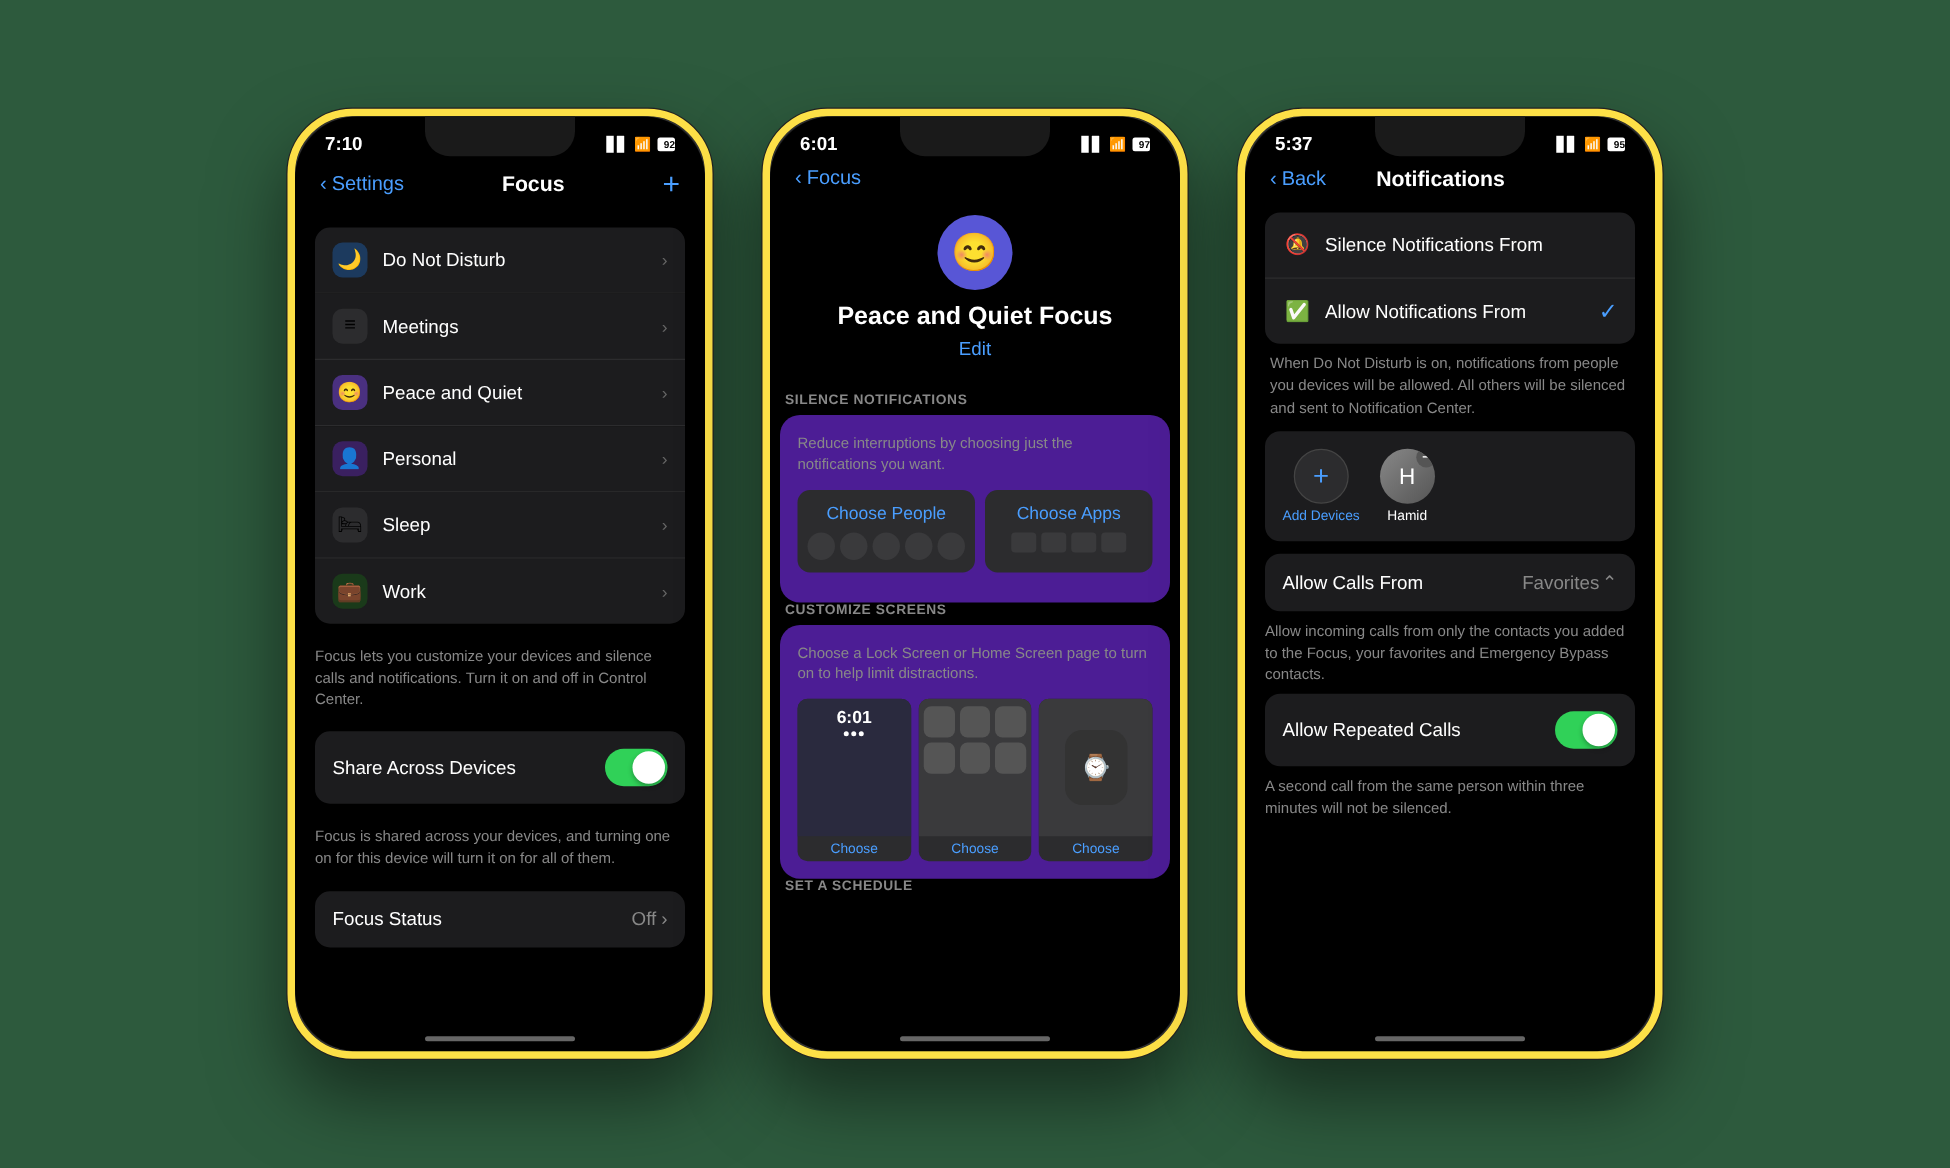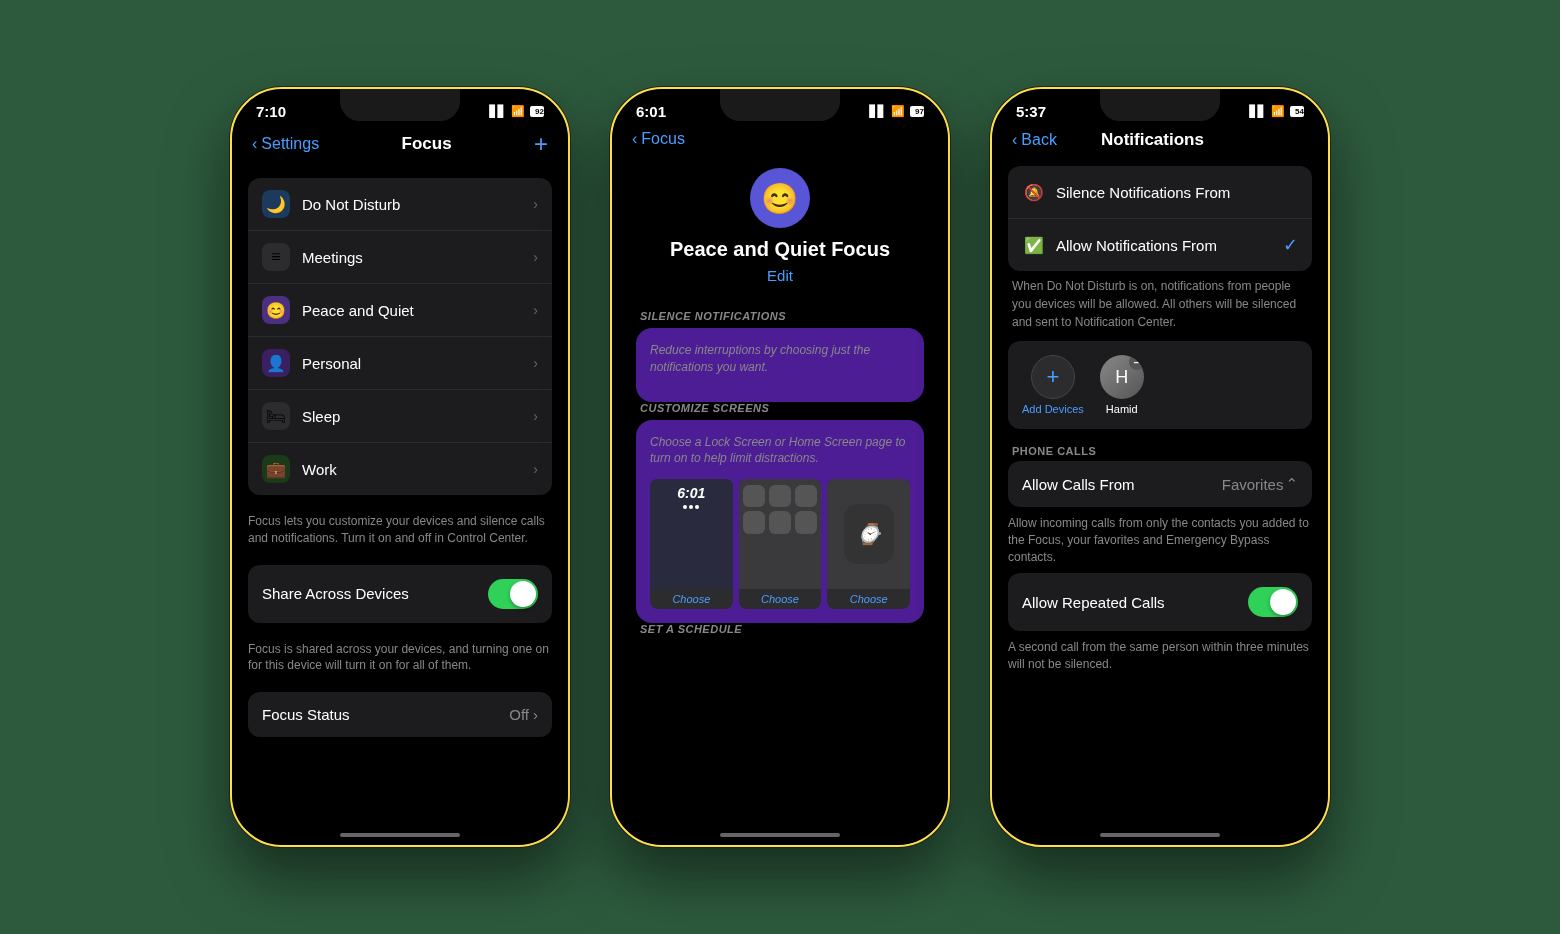--- a/index.html
+++ b/index.html
@@ -13,21 +13,21 @@
       gap: 40px;
       font-family: -apple-system, BlinkMacSystemFont, 'SF Pro Display', 'Helvetica Neue', sans-serif;
       overflow: hidden;
     }
 
     .phone {
       width: 340px;
       height: 760px;
       background: #1a1a1a;
       border-radius: 52px;
-      border: 2px solid #fde047;
+      border: 6px solid #fde047;
       position: relative;
       overflow: hidden;
       box-shadow: 0 0 0 1px #222, inset 0 0 0 1px #333, 0 30px 60px rgba(0,0,0,0.5);
     }
 
     .phone::before {
       content: '';
       position: absolute;
       top: 0;
       left: 50%;
@@ -240,22 +240,21 @@
       color: #fff;
       font-size: 20px;
       font-weight: 700;
       text-align: center;
       margin-bottom: 6px;
     }
 
     .pq-edit { color: #4a9eff; font-size: 15px; }
 
     .pq-section {
-      padding: 10px 24px;
-      font-style: italic;
+      padding: 10px 8px;
     }
 
     .pq-section-title {
       color: #888;
       font-size: 11px;
       font-weight: 600;
       letter-spacing: 0.5px;
       margin-bottom: 6px;
       padding-left: 4px;
     }
@@ -652,20 +651,41 @@
     <div class="pq-header">
       <div class="pq-emoji">😊</div>
       <div class="pq-title">Peace and Quiet Focus</div>
       <span class="pq-edit">Edit</span>
     </div>
 
     <div class="pq-section">
       <div class="pq-section-title">SILENCE NOTIFICATIONS</div>
       <div class="pq-card">
         <div class="pq-card-desc">Reduce interruptions by choosing just the notifications you want.</div>
+        <div class="pq-buttons">
+          <div class="pq-btn">
+            <div class="pq-btn-label">Choose People</div>
+            <div class="pq-circles">
+              <div class="pq-circle"></div>
+              <div class="pq-circle"></div>
+              <div class="pq-circle"></div>
+              <div class="pq-circle"></div>
+              <div class="pq-circle"></div>
+            </div>
+          </div>
+          <div class="pq-btn">
+            <div class="pq-btn-label">Choose Apps</div>
+            <div class="pq-squares">
+              <div class="pq-sq"></div>
+              <div class="pq-sq"></div>
+              <div class="pq-sq"></div>
+              <div class="pq-sq"></div>
+            </div>
+          </div>
+        </div>
       </div>
 
       <div class="pq-section-title">CUSTOMIZE SCREENS</div>
       <div class="pq-card">
         <div class="pq-card-desc">Choose a Lock Screen or Home Screen page to turn on to help limit distractions.</div>
         <div class="screen-previews">
 
           <div class="screen-preview">
             <div class="screen-preview-inner" style="background:#2a2a3e; min-height:110px;">
               <div class="lockscreen-time">6:01</div>
@@ -712,21 +732,21 @@
 
 <div class="phone">
   <div class="screen">
 
     <div class="status-bar">
       <span class="time">5:37</span>
       <div class="status-icons">
         <span>▋▋</span>
         <span>📶</span>
         <div class="battery-icon">
-          <span>54</span>
+          <span>95</span>
         </div>
       </div>
     </div>
 
     <div class="nav-bar">
       <span class="nav-back">
         <span>‹</span>
         <span>Back</span>
       </span>
       <span class="nav-title">Notifications</span>
@@ -755,21 +775,20 @@
         </div>
         <div class="person-avatar">
           <div class="avatar-img">
             <div class="avatar-minus">−</div>
             <span style="color:#fff; font-size:18px;">H</span>
           </div>
           <span class="avatar-name">Hamid</span>
         </div>
       </div>
 
-      <div class="calls-section-title">PHONE CALLS</div>
 
       <div class="calls-card">
         <div class="calls-row">
           <span class="calls-row-label">Allow Calls From</span>
           <span class="calls-row-value">
             <span>Favorites</span>
             <span>⌃</span>
           </span>
         </div>
       </div>

